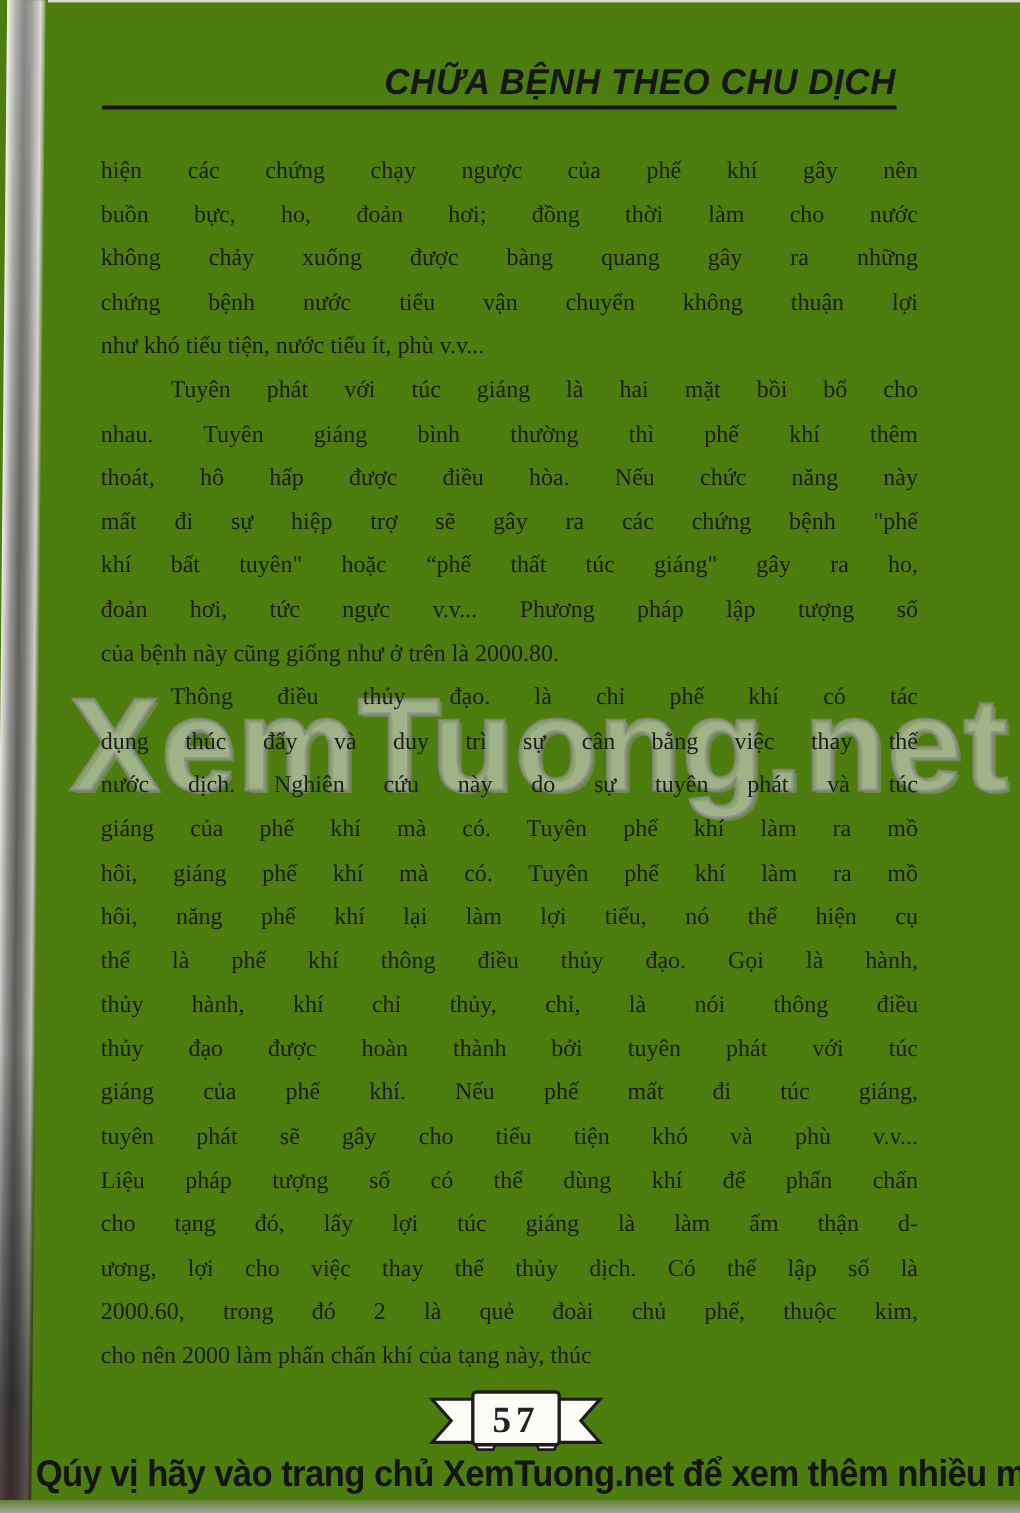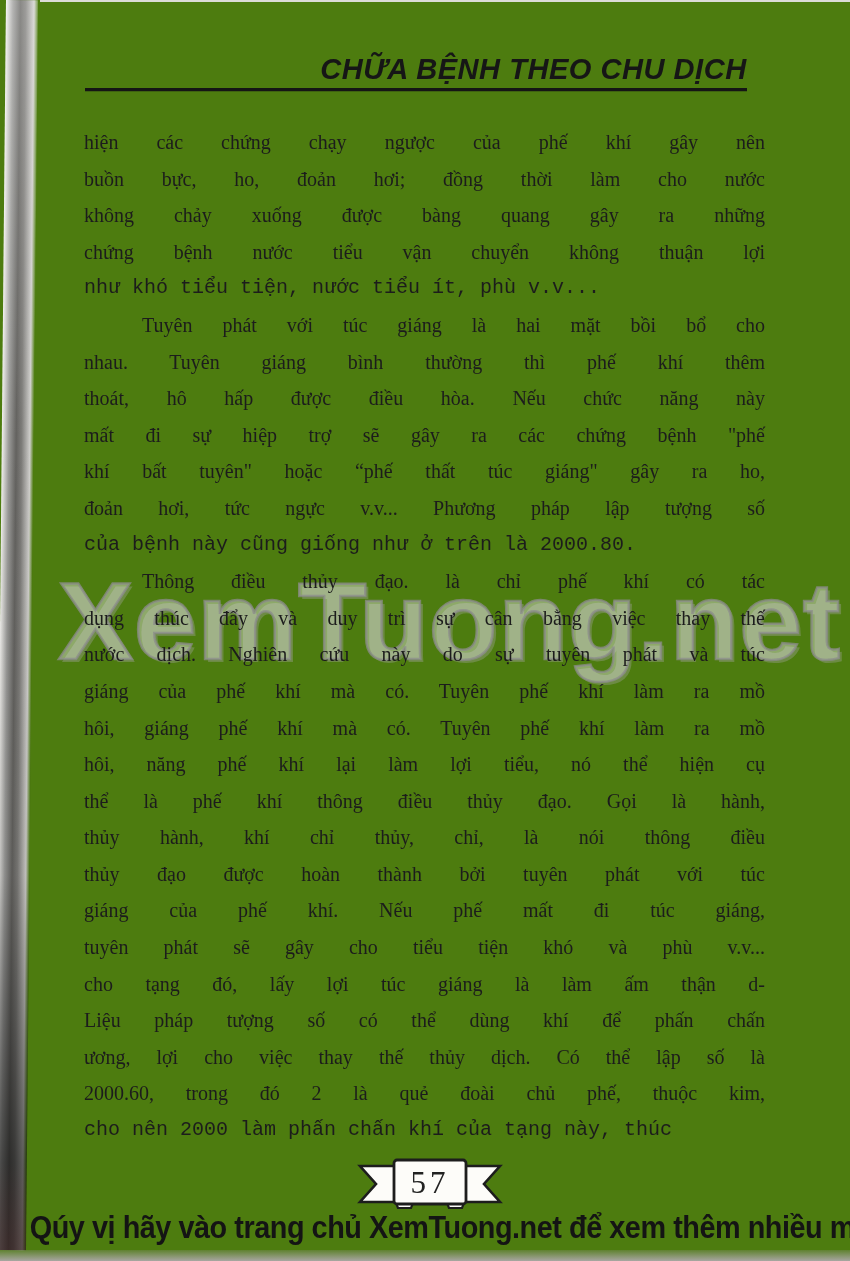--- a/index.html
+++ b/index.html
@@ -36,21 +36,21 @@
     position:absolute;top:88px;left:85px;width:662px;height:3px;
     background:#151515;
     box-shadow:0 1px 0 rgba(21,21,21,0.25);
   }
   
   .body-text{
     position:absolute;top:124px;left:84px;width:681px;
     font-size:20px;line-height:36.6px;
   }
   .line{text-align:justify;text-align-last:justify;height:36.6px;overflow:visible;}
-  .line.last{text-align-last:left;font-family:Liberation Mono, monospace;}
+  .line.last{text-align-last:left;}
   .line.indent{text-indent:58px;}
   
   .watermark{
     position:absolute;top:566px;left:58px;width:790px;
     font-family:"Liberation Sans", sans-serif;
     font-weight:700;font-size:110px;line-height:110px;
     letter-spacing:1px;white-space:nowrap;
     color:rgba(232,232,230,0.42);
     -webkit-text-stroke:2.5px rgba(140,140,140,0.75);
     text-shadow:3px 3px 0 rgba(170,170,170,0.35);
@@ -59,20 +59,21 @@
   }
   .body-text{z-index:2;}
   .header-title,.header-rule,.body-text,.ribbon,.footer-note{position:absolute;}
   
   .ribbon{top:1155px;left:355px;width:150px;height:58px;}
   .ribbon svg{display:block;}
   .ribbon-number{
     position:absolute;top:10px;left:38px;width:74px;
     text-align:center;font-size:31px;letter-spacing:4px;color:#222;
     font-family:"Liberation Serif", serif;
+    font-weight:bold;
   }
   
   .footer-note{
     top:1210px;left:0;width:850px;text-align:center;
     font-family:"Liberation Sans", sans-serif;
     font-weight:700;font-size:31px;color:#141414;
     transform:scaleX(0.93);letter-spacing:-0.5px;
     white-space:nowrap;
   }
   .bottom-edge{
@@ -113,22 +114,22 @@
       <div class="line">dụng thúc đẩy và duy trì sự cân bằng việc thay thế</div>
       <div class="line">nước dịch. Nghiên cứu này do sự tuyên phát và túc</div>
       <div class="line">giáng của phế khí mà có. Tuyên phế khí làm ra mồ</div>
       <div class="line">hôi, giáng phế khí mà có. Tuyên phế khí làm ra mồ</div>
       <div class="line">hôi, năng phế khí lại làm lợi tiểu, nó thể hiện cụ</div>
       <div class="line">thể là phế khí thông điều thủy đạo. Gọi là hành,</div>
       <div class="line">thủy hành, khí chỉ thủy, chỉ, là nói thông điều</div>
       <div class="line">thủy đạo được hoàn thành bởi tuyên phát với túc</div>
       <div class="line">giáng của phế khí. Nếu phế mất đi túc giáng,</div>
       <div class="line">tuyên phát sẽ gây cho tiểu tiện khó và phù v.v...</div>
+      <div class="line">Liệu pháp tượng số có thể dùng khí để phấn chấn</div>
       <div class="line">cho tạng đó, lấy lợi túc giáng là làm ấm thận d-</div>
-      <div class="line">Liệu pháp tượng số có thể dùng khí để phấn chấn</div>
       <div class="line">ương, lợi cho việc thay thế thủy dịch. Có thể lập số là</div>
       <div class="line">2000.60, trong đó 2 là quẻ đoài chủ phế, thuộc kim,</div>
       <div class="line last">cho nên 2000 làm phấn chấn khí của tạng này, thúc</div>
     </div>
 
   <div class="ribbon">
     <svg width="150" height="58" viewBox="0 0 150 58">
 
       <polygon points="44,11 5,11 21,29 5,47 44,47" fill="#fdfcf9" stroke="#1d1d1d" stroke-width="2.6" stroke-linejoin="miter"></polygon>
 

